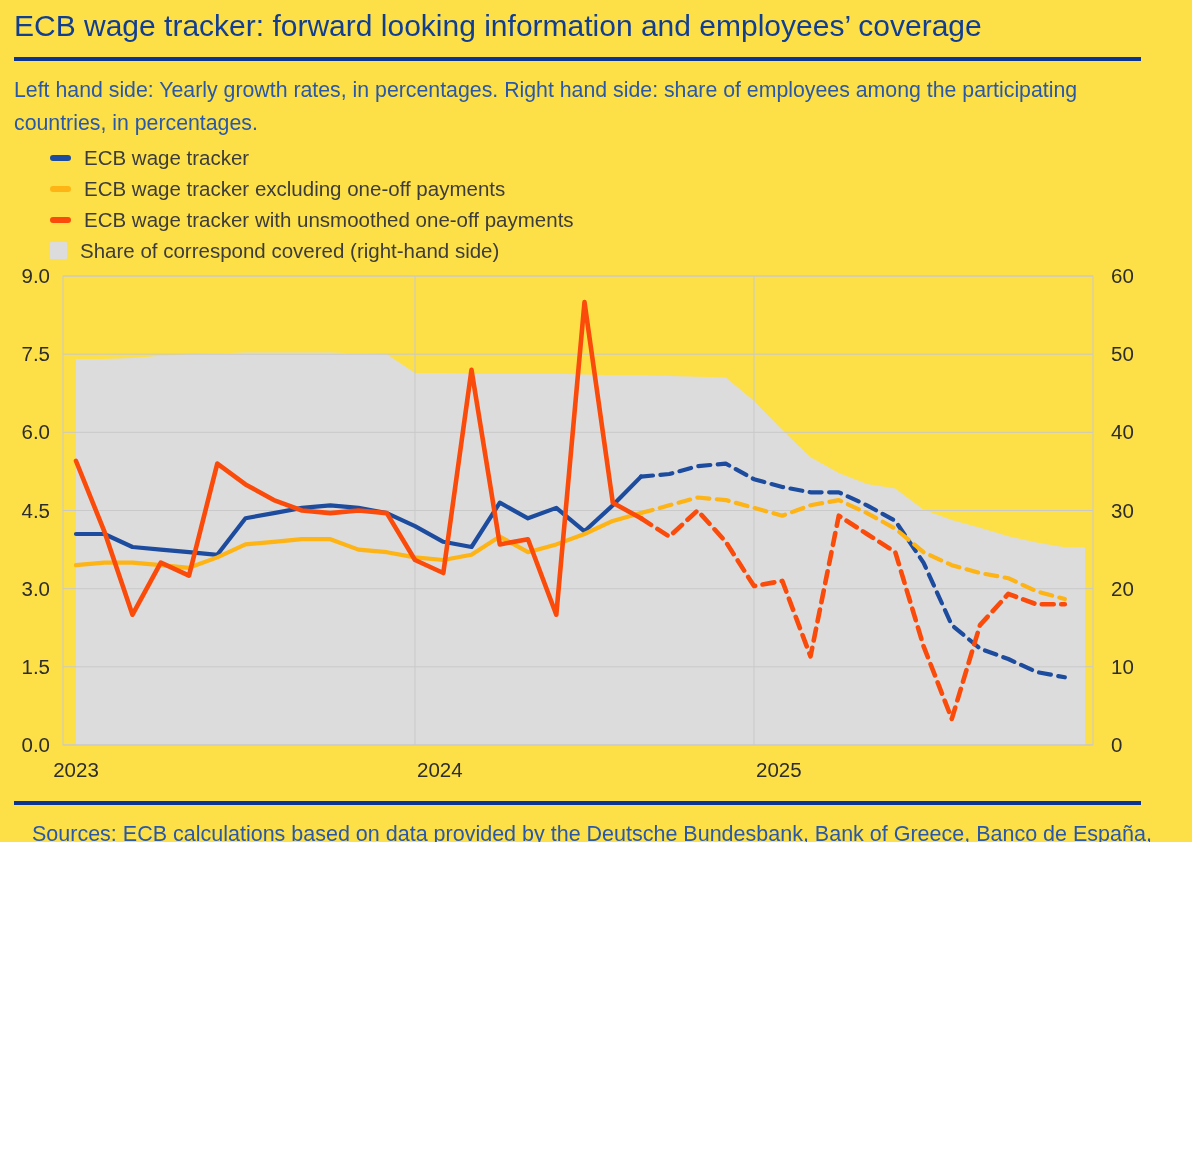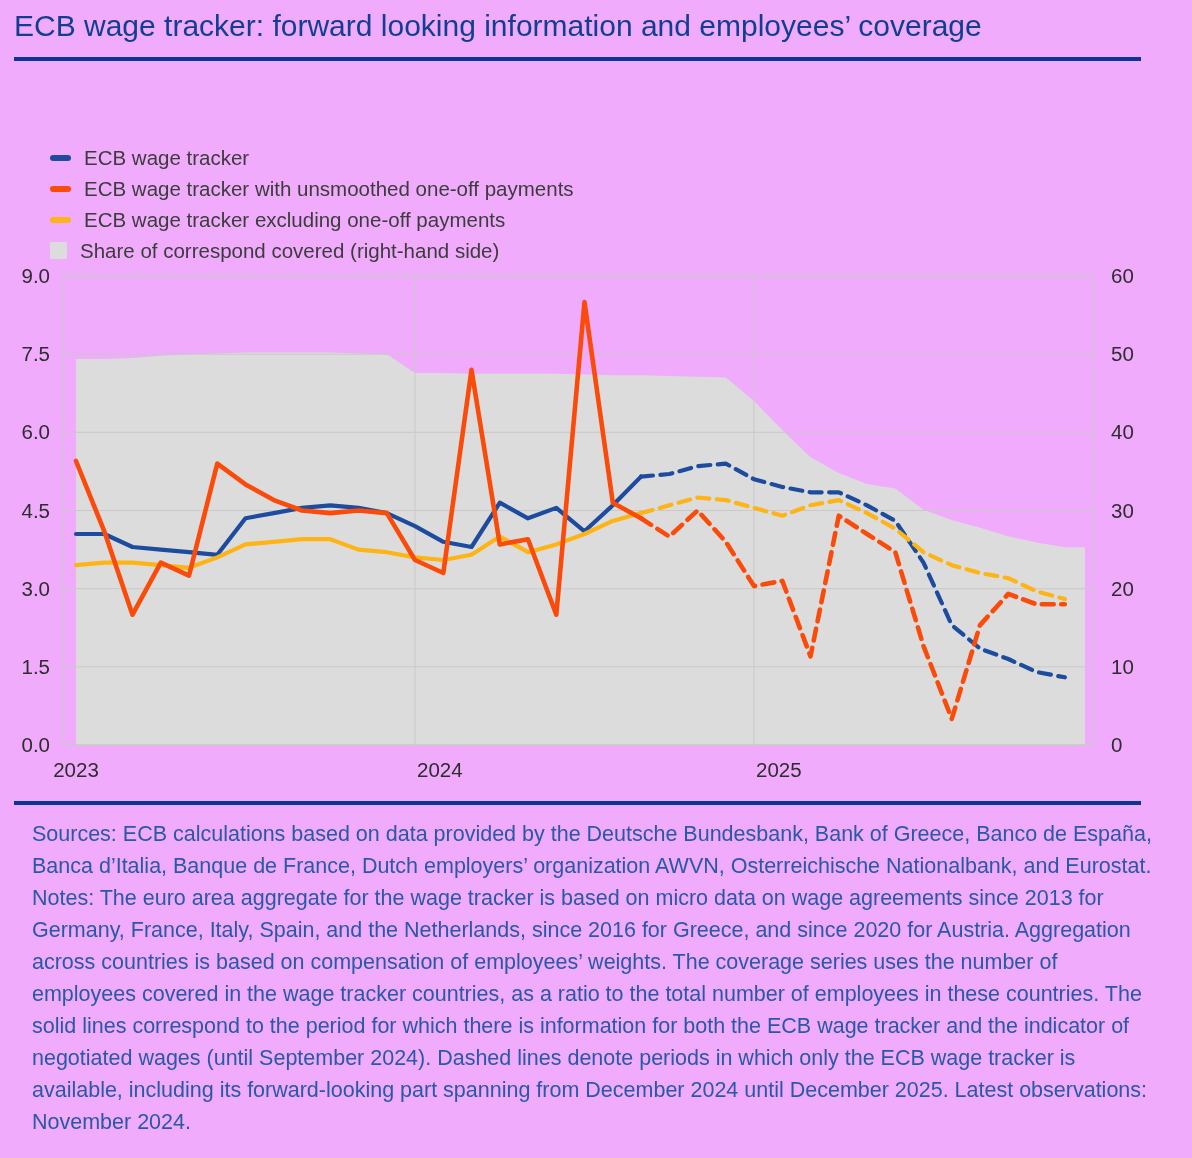--- a/index.html
+++ b/index.html
@@ -1,16 +1,16 @@
 <!DOCTYPE html>
 <html style="--heading: #123e92; --rule: #0c3592; --body_text: #2a58a8; --legend_text: #3c3c3c; --axis_text: #2d2d2d; --grid: #c9c9c9; --blue: #1d4c9f; --yellow: #fdb414; --orange: #fa4b0a; --area: #dcdcdc;"><head>
 <meta charset="utf-8">
 <style>
   html,body{margin:0;padding:0;background:#ffffff;}
-  .page{position:relative;width:1192px;height:1158px;background:#f0abfc;
+  .page{position:relative;width:1192px;height:842px;background:#fde047;
         font-family:"Liberation Sans", sans-serif;overflow:hidden;}
   .page-title{position:absolute;left:14px;top:6px;margin:0;font-size:30px;font-weight:400;
         line-height:40px;color:var(--heading,#123e92);}
   .rule{position:absolute;left:14px;width:1127px;height:4px;background:var(--rule,#0c3592);}
   .rule-top{top:57px;}
   .rule-bottom{top:801px;}
   .subtitle{position:absolute;left:14px;top:74px;width:1145px;margin:0;
         font-size:21.3px;line-height:33px;color:var(--body_text,#2a58a8);}
   .legend{position:absolute;left:50px;top:142px;}
   .legend-row{display:flex;align-items:center;height:31px;}
@@ -24,33 +24,34 @@
         font-size:21.5px;line-height:32px;color:var(--body_text,#2a58a8);}
 </style>
 </head>
 <body>
 
 <div class="page">
 
   <h1 class="page-title">ECB wage tracker: forward looking information and employees’ coverage</h1>
   <div class="rule rule-top"></div>
 
+  <p class="subtitle">Left hand side: Yearly growth rates, in percentages. Right hand side: share of employees among the participating countries, in percentages.</p>
 
   <div class="legend">
     <div class="legend-row">
       <span class="swatch line" style="background: rgb(29, 76, 159);"></span>
       <span class="legend-label">ECB wage tracker</span>
     </div>
     <div class="legend-row">
+      <span class="swatch line" style="background: rgb(253, 180, 20);"></span>
+      <span class="legend-label">ECB wage tracker excluding one-off payments</span>
+    </div>
+    <div class="legend-row">
       <span class="swatch line" style="background: rgb(250, 75, 10);"></span>
       <span class="legend-label">ECB wage tracker with unsmoothed one-off payments</span>
-    </div>
-    <div class="legend-row">
-      <span class="swatch line" style="background: rgb(253, 180, 20);"></span>
-      <span class="legend-label">ECB wage tracker excluding one-off payments</span>
     </div>
     <div class="legend-row">
       <span class="swatch square" style="background: rgb(220, 220, 220);"></span>
       <span class="legend-label">Share of correspond covered (right-hand side)</span>
     </div>
   </div>
 
   <svg class="chart-svg" width="1192" height="530" viewBox="0 0 1192 530">
       <path d="M76,485 L76.0,98.9 L104.3,98.9 L132.5,98.1 L160.8,95.7 L189.0,94.2 L217.3,93.4 L245.5,92.6 L273.8,92.6 L302.0,92.6 L330.3,92.6 L358.5,93.4 L386.8,94.2 L415.0,112.9 L443.3,112.9 L471.5,113.7 L499.8,113.7 L528.0,113.7 L556.3,113.7 L584.5,114.5 L612.8,115.3 L641.0,115.3 L669.3,116.1 L697.5,116.8 L725.8,117.6 L754.0,141.1 L782.3,170.0 L810.5,197.3 L838.8,213.0 L867.0,223.9 L895.3,228.6 L923.5,249.7 L951.8,259.9 L980.0,267.7 L1008.3,276.3 L1036.5,282.5 L1064.8,287.2 L1085,287.2 L1085,485 Z" fill="#dcdcdc"></path>
       <line x1="63" x2="1093" y1="485.0" y2="485.0" stroke="#c9c9c9" stroke-width="1"></line>

